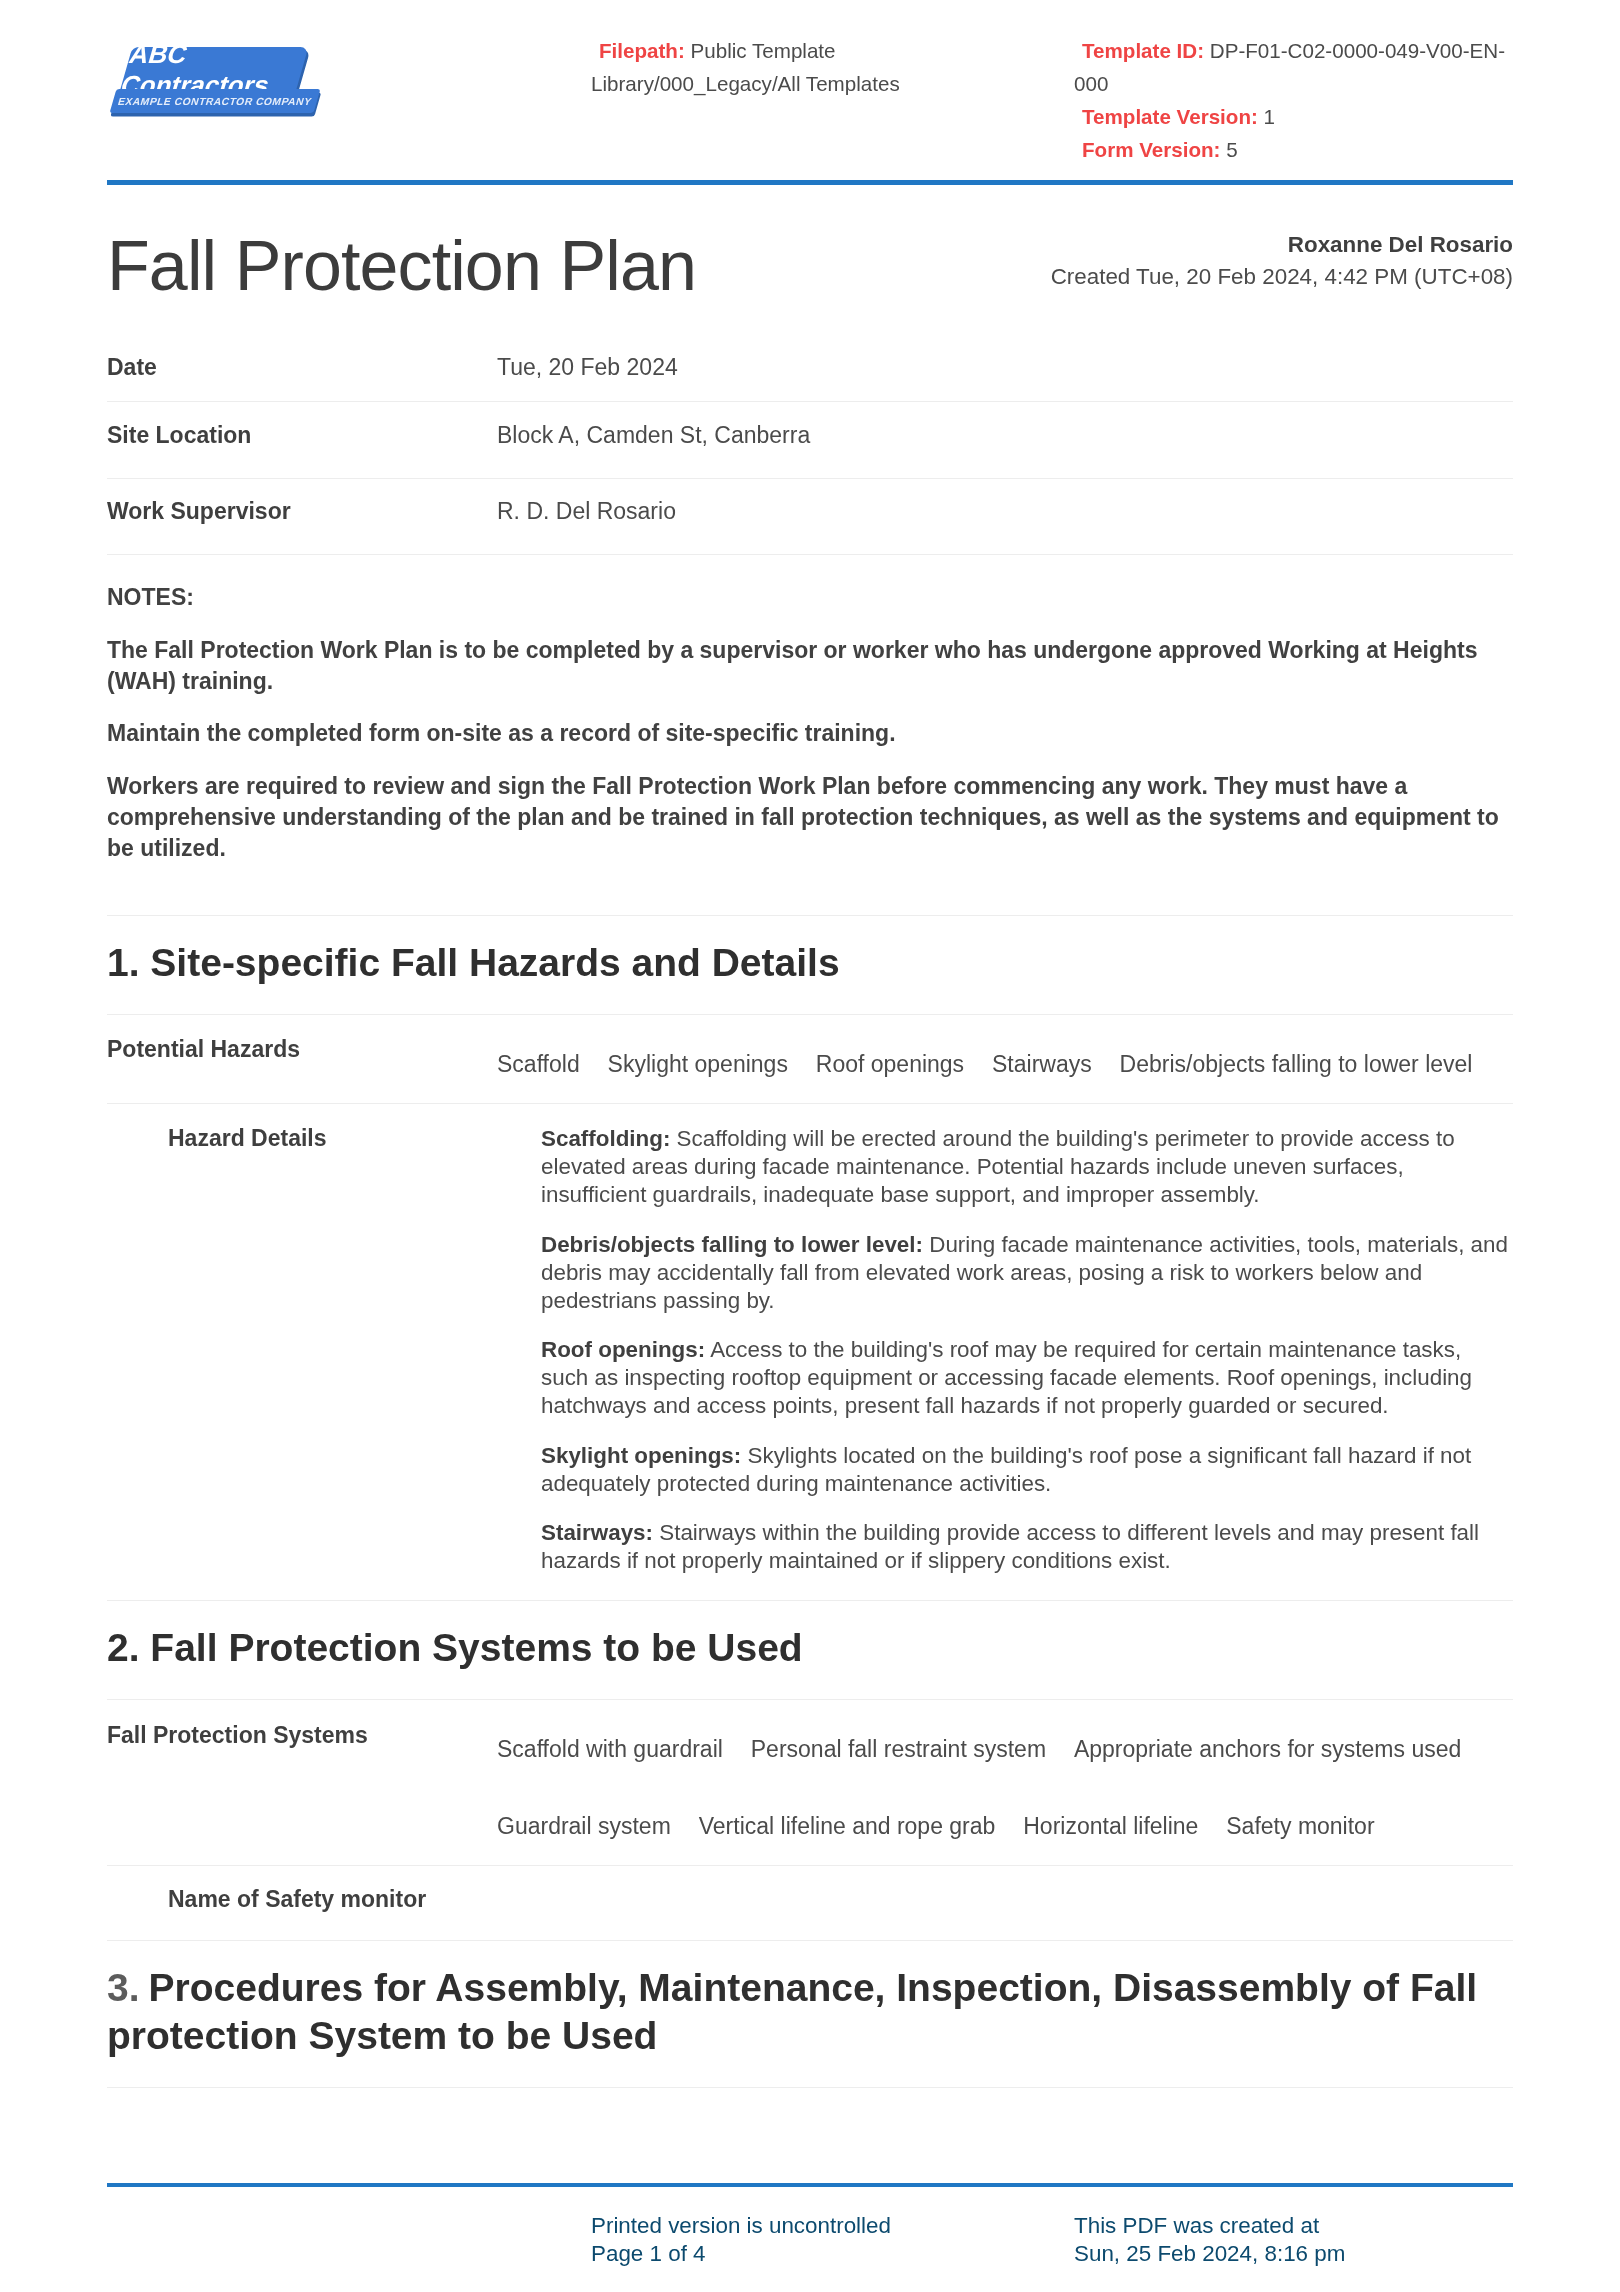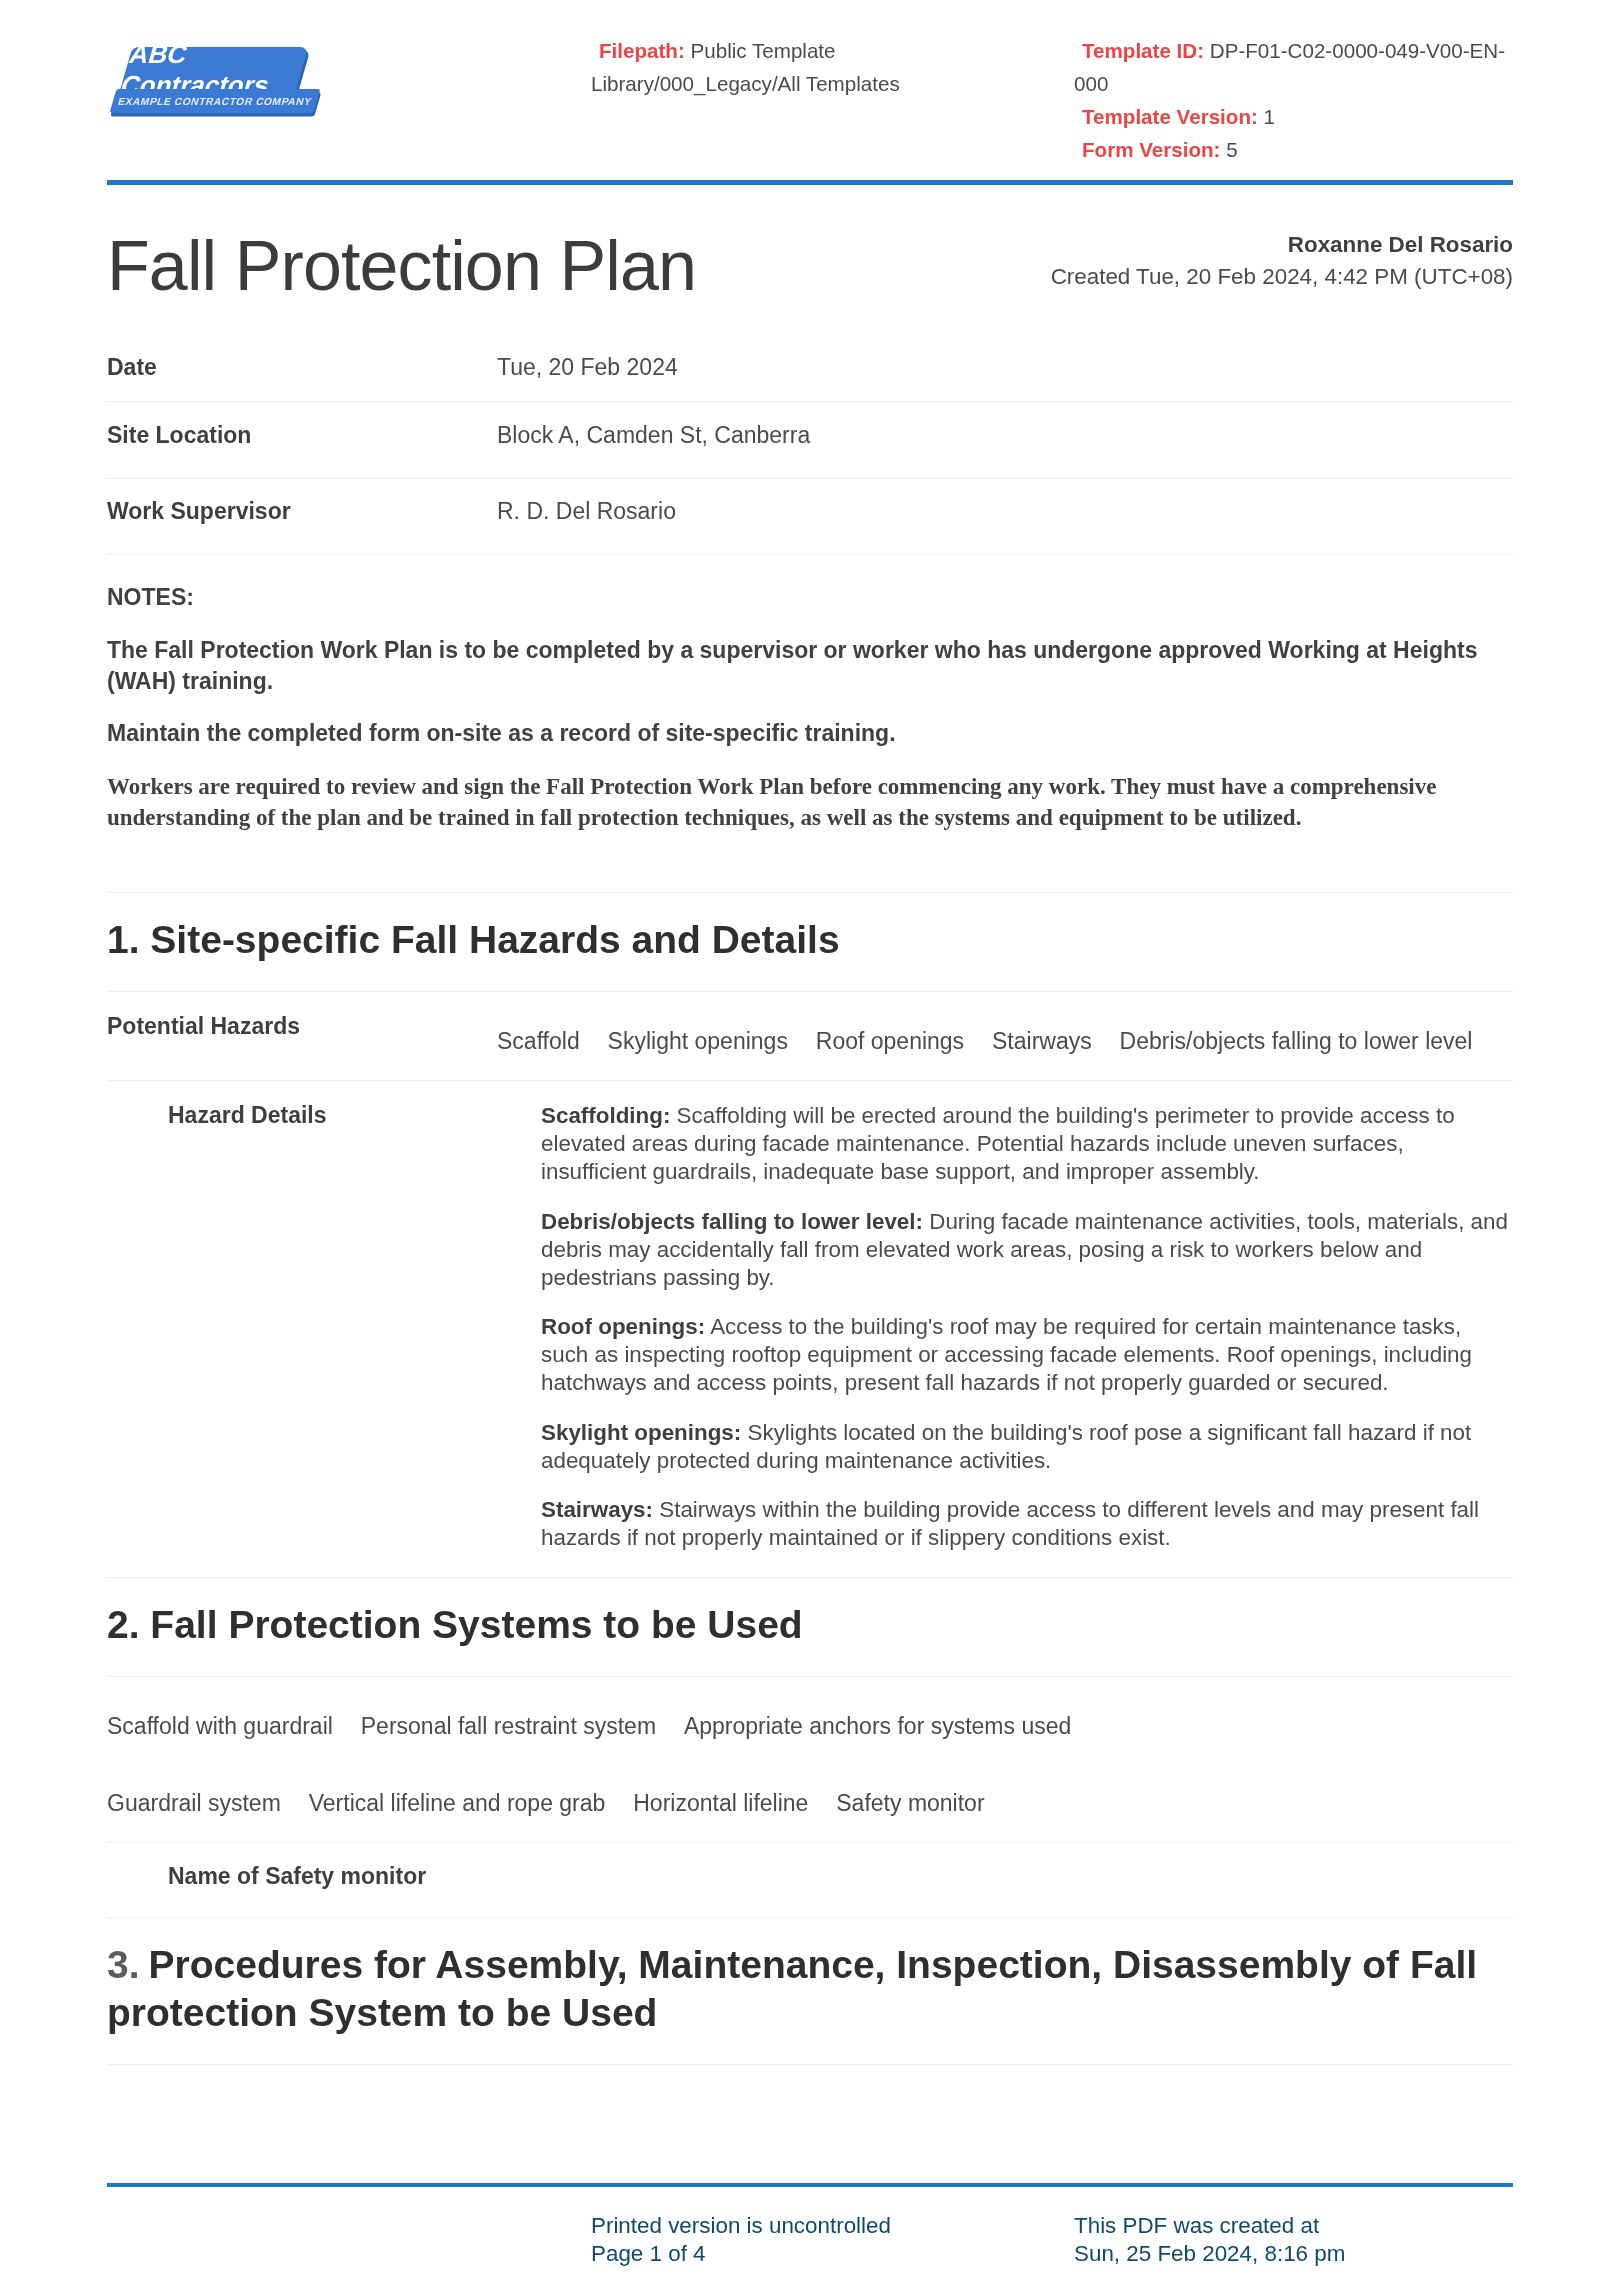--- a/index.html
+++ b/index.html
@@ -46,21 +46,21 @@
   .created-date { color:#4b4b4b; }
   .details-table { margin-top:36px; }
   .d-row { display:flex; padding:19.7px 0 29px; border-bottom:1.8px solid #ededed; font-size:23px; }
   .d-row.first { padding:12.5px 0 19.7px; }
   .d-label { width:390px; font-weight:700; color:#3f3f3f; flex-shrink:0; }
   .d-value { color:#4b4b4b; }
 
   
   .notes { padding:27px 0 43px; border-bottom:1.8px solid #ededed; }
   .notes p { margin:0 0 21.5px 0; font-size:23px; line-height:31px; font-weight:700; color:#414141; }
-  .notes p:last-child { margin-bottom:16px;font-family:Liberation Serif, serif; }
+  .notes p:last-child { margin-bottom:8px; }
 
   
   .section-heading {
     padding:23px 0 27px; border-bottom:1.8px solid #ededed;
     font-size:39px; font-weight:700; color:#2f2f2f; line-height:48px;
   }
   .section-heading .sec-num-gray { color:#5c5c5c; margin-right:9px; }
 
   
   .f-row { display:flex; padding:21.5px 0 25px; border-bottom:1.8px solid #ededed; font-size:23px; }
@@ -168,20 +168,21 @@
         <p><span class="term">Debris/objects falling to lower level:</span><span> During facade maintenance activities, tools, materials, and debris may accidentally fall from elevated work areas, posing a risk to workers below and pedestrians passing by.</span></p>
         <p><span class="term">Roof openings:</span><span>  Access to the building's roof may be required for certain maintenance tasks, such as inspecting rooftop equipment or accessing facade elements. Roof openings, including hatchways and access points, present fall hazards if not properly guarded or secured.</span></p>
         <p><span class="term">Skylight openings:</span><span> Skylights located on the building's roof pose a significant fall hazard if not adequately protected during maintenance activities.</span></p>
         <p><span class="term">Stairways:</span><span> Stairways within the building provide access to different levels and may present fall hazards if not properly maintained or if slippery conditions exist.</span></p>
       </div>
     </div>
 
     <div class="section-heading">2. Fall Protection Systems to be Used</div>
 
     <div class="f-row">
+      <div class="f-label">Fall Protection Systems</div>
       <div class="f-value">
         <div class="chips line1">
           <span class="chip">Scaffold with guardrail</span>
           <span class="chip">Personal fall restraint system</span>
           <span class="chip">Appropriate anchors for systems used</span>
         </div>
         <div class="chips">
           <span class="chip">Guardrail system</span>
           <span class="chip">Vertical lifeline and rope grab</span>
           <span class="chip">Horizontal lifeline</span>

